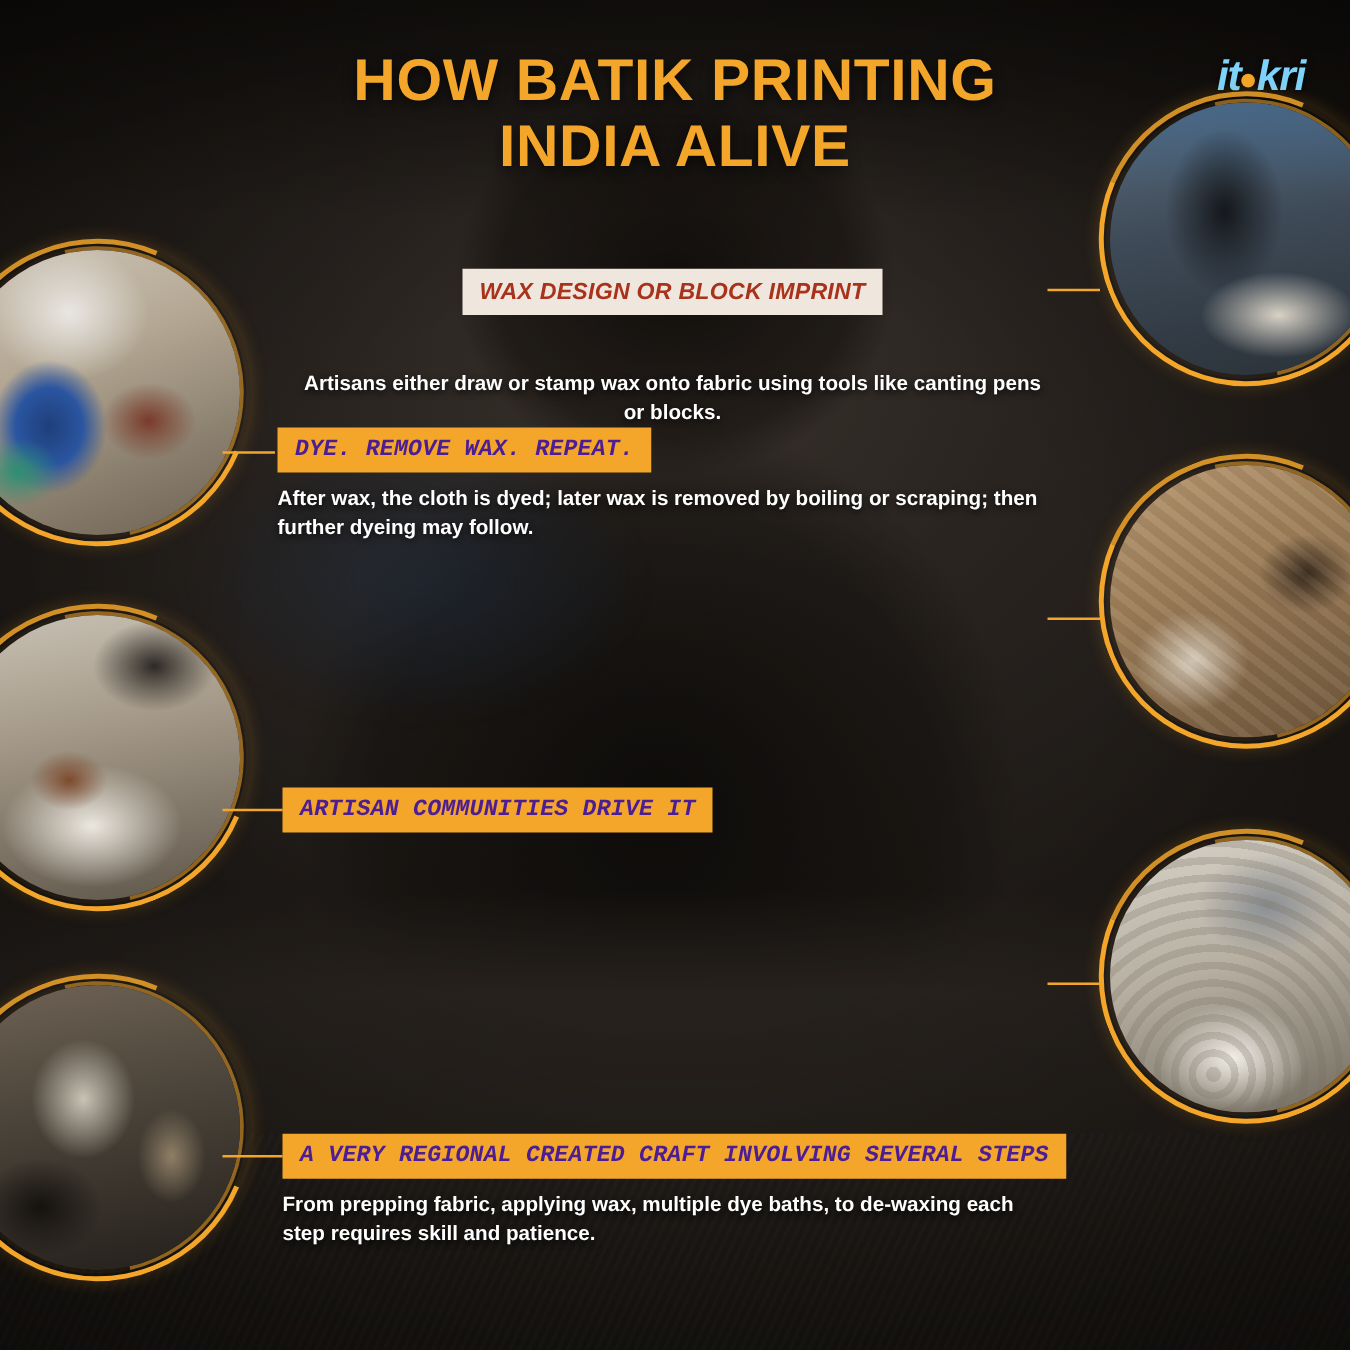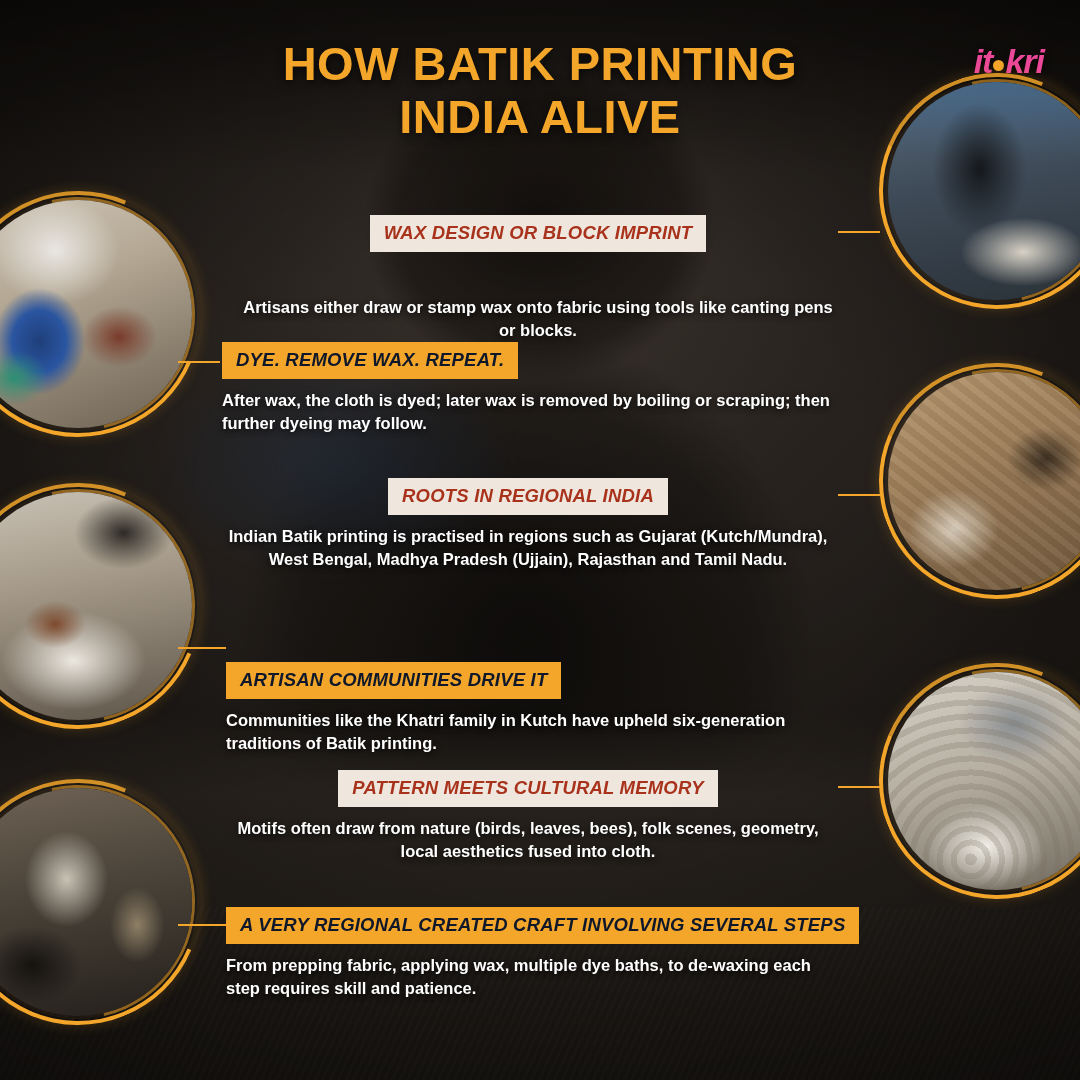--- a/index.html
+++ b/index.html
@@ -86,21 +86,21 @@
     font-size: 47px;
     line-height: 1.12;
     font-weight: bold;
     letter-spacing: 0.5px;
     text-shadow: 0 3px 10px rgba(0,0,0,0.65);
   }
   .brand {
     position: absolute;
     top: 42px;
     right: 36px;
-    color: #ec4899;
+    color: #7dd3fc;
     font-size: 34px;
     font-weight: bold;
     font-style: italic;
     letter-spacing: -1px;
     text-shadow: 0 2px 6px rgba(0,0,0,0.7);
   }
   .brand .dot {
     display: inline-block;
     width: 11px;
     height: 11px;
@@ -191,21 +191,21 @@
   .tag {
     display: inline-block;
     padding: 7px 14px 8px 14px;
     font-size: 18.5px;
     font-weight: bold;
     font-style: italic;
     letter-spacing: 0.2px;
     white-space: nowrap;
   }
   .tag.light { background: #EFE7DD; color: #A8321B; }
-  .tag.gold  { background: #F3A62A; color: #0f172a; }
+  .tag.gold  { background: #F3A62A; color: #4c1d95; font-family: Liberation Mono, monospace; }
   .desc {
     margin-top: 10px;
     color: #FFFFFF;
     font-size: 16.5px;
     font-weight: bold;
     line-height: 1.38;
     text-shadow: 0 2px 6px rgba(0,0,0,0.75);
     max-width: 620px;
   }
   .right-align { text-align: center; }
@@ -310,33 +310,24 @@
   <div class="block right-align" style="right:242px; top:215px; width:600px;">
     <div class="tag light">WAX DESIGN OR BLOCK IMPRINT</div>
     <div class="desc" style="margin-left:auto;margin-top:44px;">Artisans either draw or stamp wax onto fabric using tools like canting pens or blocks.</div>
   </div>
 
   <div class="block left-align" style="left:222px; top:342px; width:620px;">
     <div class="tag gold">DYE. REMOVE WAX. REPEAT.</div>
     <div class="desc">After wax, the cloth is dyed; later wax is removed by boiling or scraping; then further dyeing may follow.</div>
   </div>
 
-  <div class="block right-align" style="right:242px; top:478px; width:620px;">
-    <div class="tag light">ROOTS IN REGIONAL INDIA</div>
-    <div class="desc" style="margin-left:auto;">Indian Batik printing is practised in regions such as Gujarat (Kutch/Mundra), West Bengal, Madhya Pradesh (Ujjain), Rajasthan and Tamil Nadu.</div>
-  </div>
-
-  <div class="block left-align" style="left:226px; top:630px; width:620px;margin-top:32px;">
+
+  <div class="block left-align" style="left:226px; top:630px; width:620px;">
     <div class="tag gold">ARTISAN COMMUNITIES DRIVE IT</div>
-    <div class="desc">Communities like the Khatri family in Kutch have upheld six-generation traditions of Batik printing.</div>
-  </div>
-
-  <div class="block right-align" style="right:242px; top:770px; width:620px;">
-    <div class="tag light">PATTERN MEETS CULTURAL MEMORY</div>
-    <div class="desc" style="margin-left:auto;">Motifs often draw from nature (birds, leaves, bees), folk scenes, geometry, local aesthetics fused into cloth.</div>
-  </div>
+  </div>
+
 
   <div class="block left-align" style="left:226px; top:907px; width:660px;">
     <div class="tag gold">A VERY REGIONAL CREATED CRAFT INVOLVING SEVERAL STEPS</div>
     <div class="desc">From prepping fabric, applying wax, multiple dye baths, to de-waxing each step requires skill and patience.</div>
   </div>
 
 </div>
 
 </body></html>

